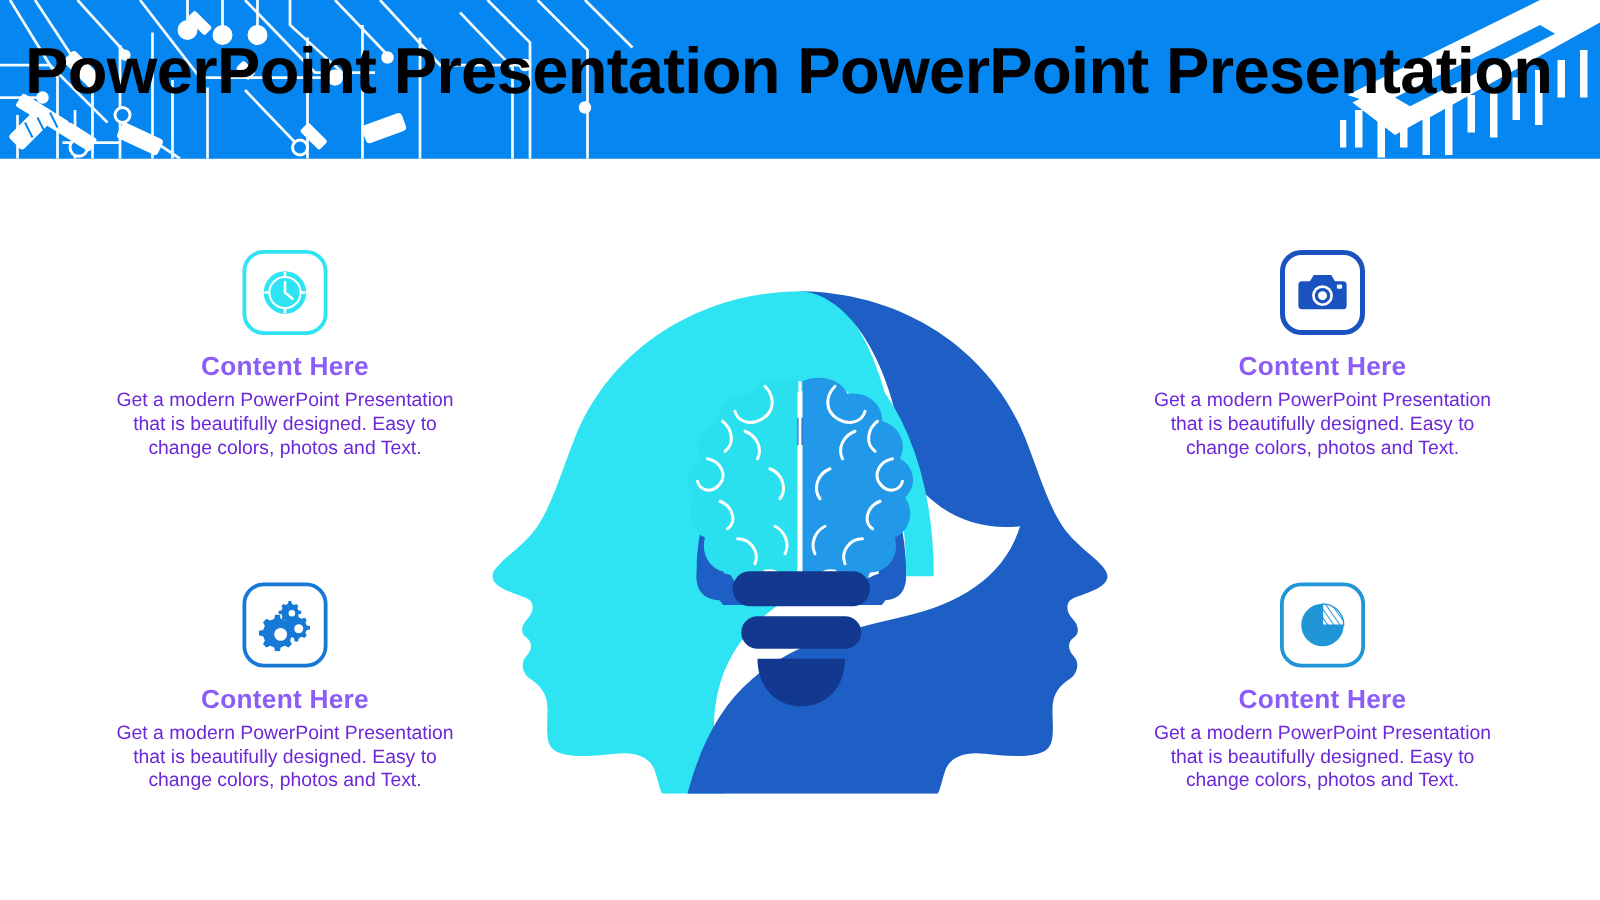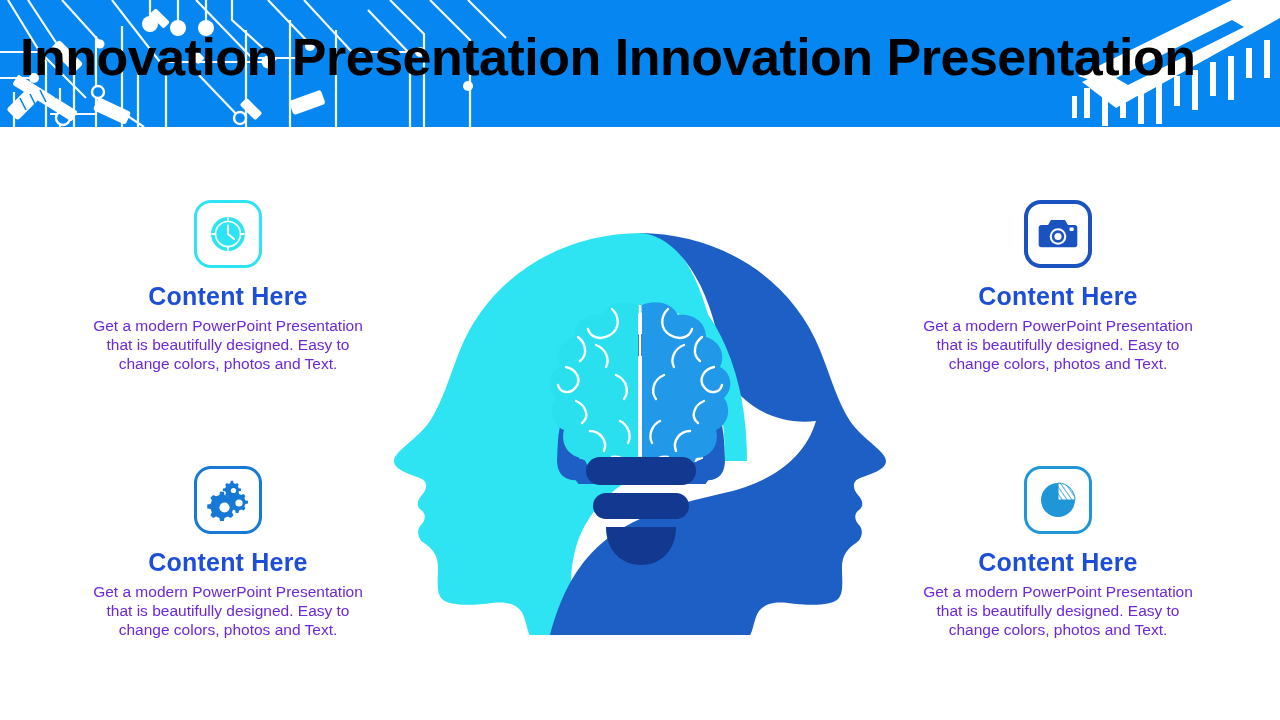--- a/index.html
+++ b/index.html
@@ -67,23 +67,23 @@
     align-items: center;
     justify-content: center;
     background: #ffffff;
   }
   .icon-box.cyan   { border: 3px solid #2ee4f2; }
   .icon-box.navy   { border: 4px solid #1a53c0; }
   .icon-box.blue   { border: 3px solid #1779d6; }
   .icon-box.ltblue { border: 3px solid #2196d6; }
 
   .block-title {
-    font-size: 25px;
+    font-size: 21px;
     font-weight: bold;
-    color: #1d4ed8;
+    color: #8b5cf6;
     margin-bottom: 5px;
     letter-spacing: 0.2px;
   }
   .block-body {
     font-size: 15.5px;
     color: #6d28d9;
     line-height: 1.24;
     padding: 0 5px;
   }
 
@@ -185,21 +185,21 @@
       <rect x="226" y="48" width="6" height="30"></rect>
       <rect x="244" y="40" width="6" height="38"></rect>
       <rect x="52" y="96" width="5" height="22"></rect>
     </g>
     <g fill="#0586f0">
       <path d="M86 82 L214 18 L232 28 L104 92 Z" opacity="0.0"></path>
       <path d="M96 78 L212 20 L224 27 L108 85 Z"></path>
     </g>
   </svg>
 
-  <div id="header-title">Innovation Presentation Innovation Presentation</div>
+  <div id="header-title">PowerPoint Presentation PowerPoint Presentation</div>
 </div>
 
 <div class="content-block" id="block-top-left">
   <div class="icon-box cyan">
     <svg width="40" height="40" viewBox="0 0 40 40">
       <circle cx="20" cy="20" r="17" fill="#2ee4f2"></circle>
       <circle cx="20" cy="20" r="12.5" fill="none" stroke="#ffffff" stroke-width="1.6"></circle>
       <g stroke="#ffffff" stroke-width="2">
         <line x1="20" y1="3.5" x2="20" y2="8"></line>
         <line x1="20" y1="32" x2="20" y2="36.5"></line>

